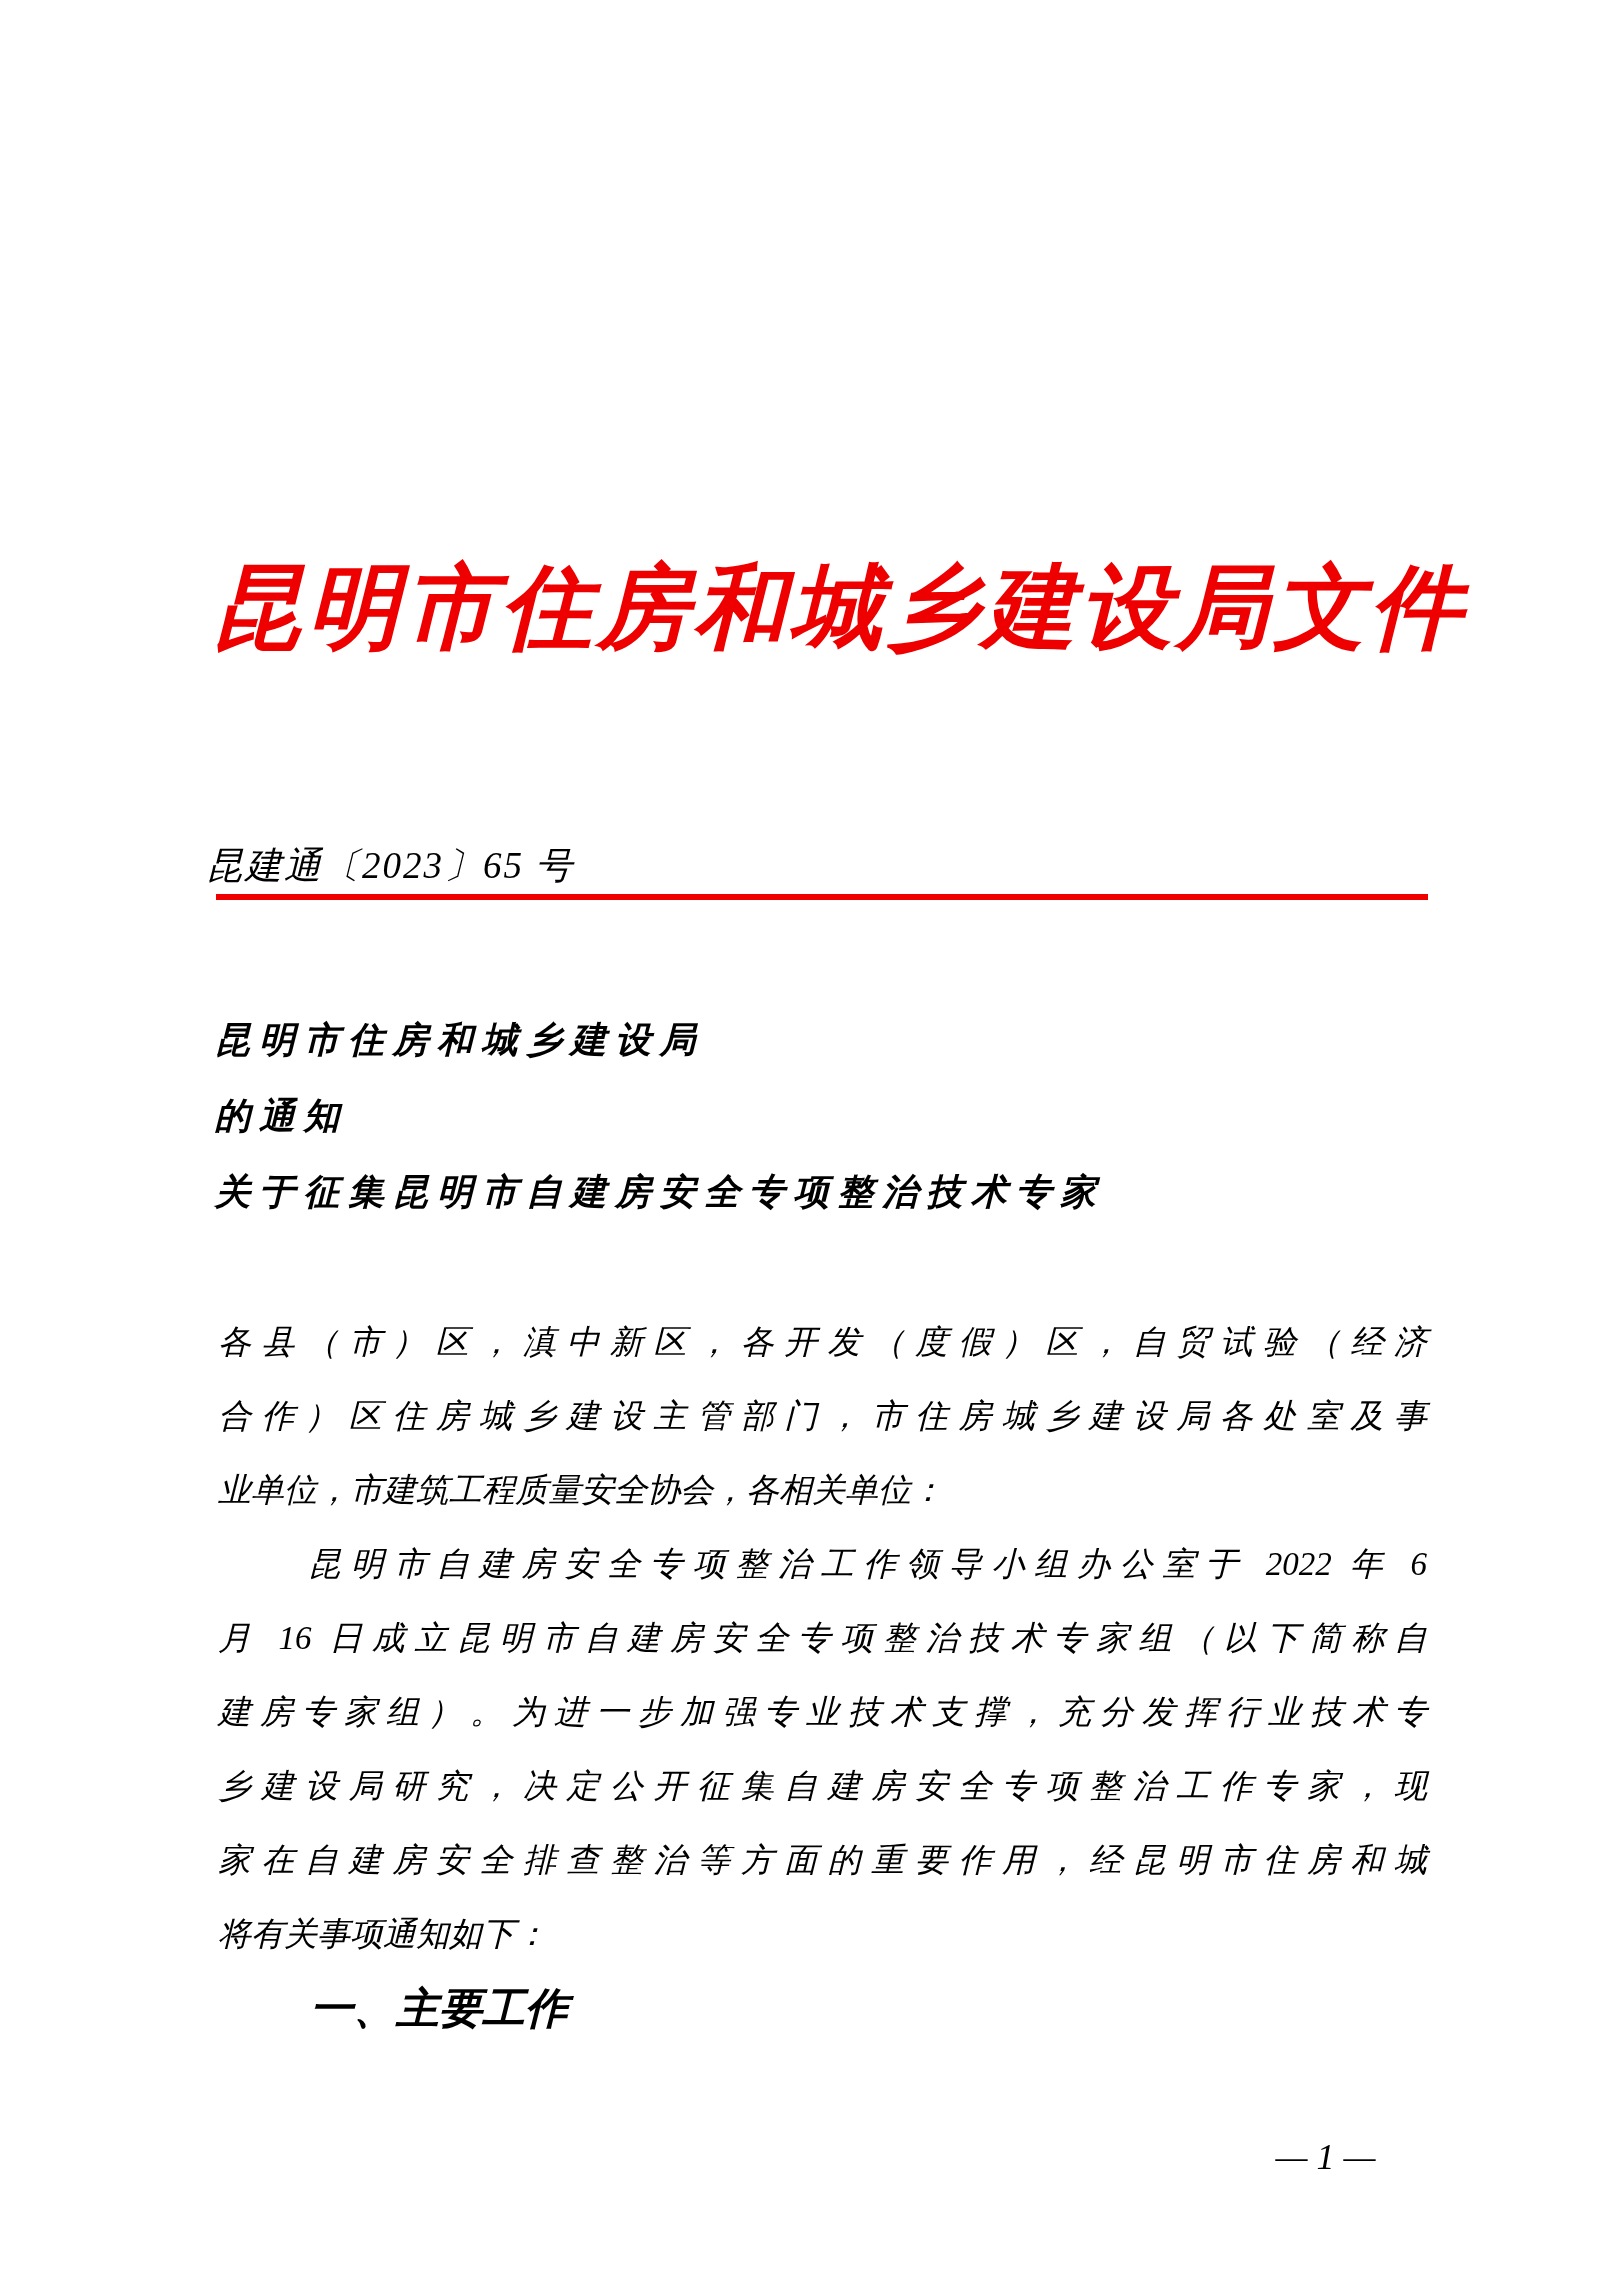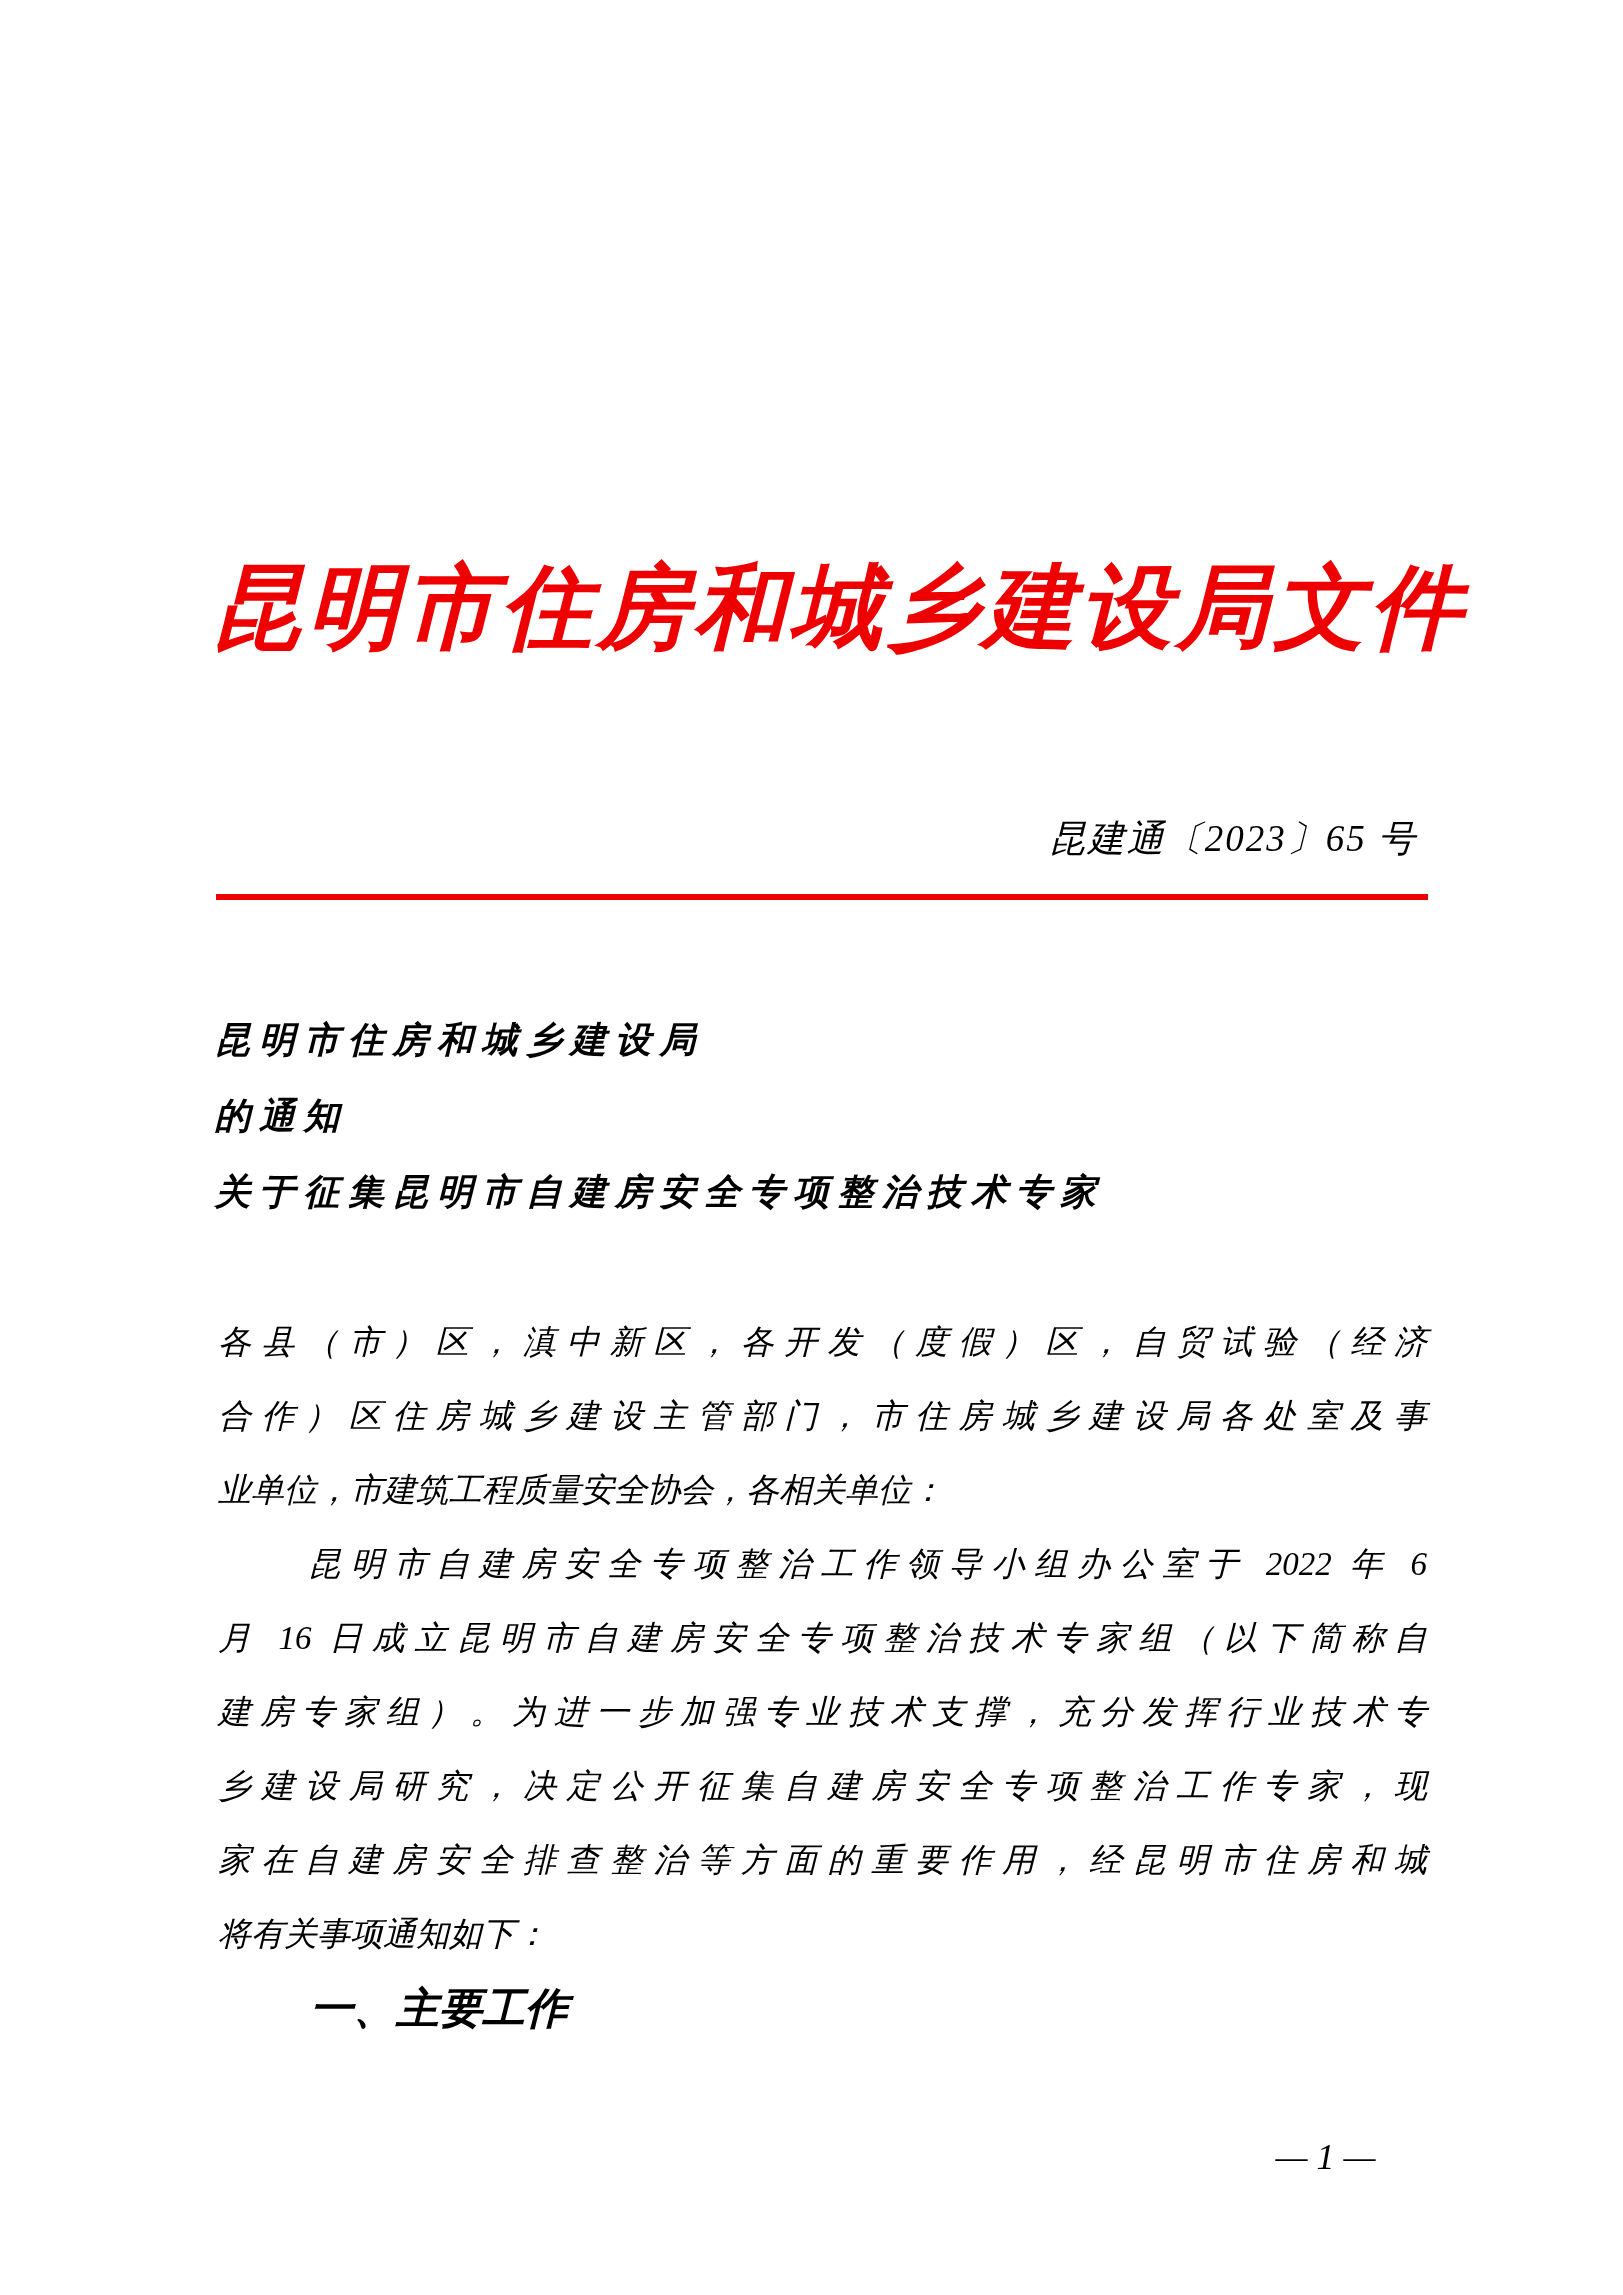--- a/index.html
+++ b/index.html
@@ -32,24 +32,24 @@
     font-size:92px;
     line-height:98px;
     letter-spacing:4.6px;
     padding-left:4.6px; 
     color:var(--accent);
     white-space:nowrap;
   }
   
   .doc-number{
     position:absolute;
-    top:815px;
+    top:842px;
     left:206px;
     width:1211px;
-    text-align:right;
+    text-align:left;
     font-size:37px;
     line-height:47px;
     letter-spacing:2px;
     color:var(--ink);
     white-space:nowrap;
   }
   
   .red-rule{
     position:absolute;
     top:894px;

